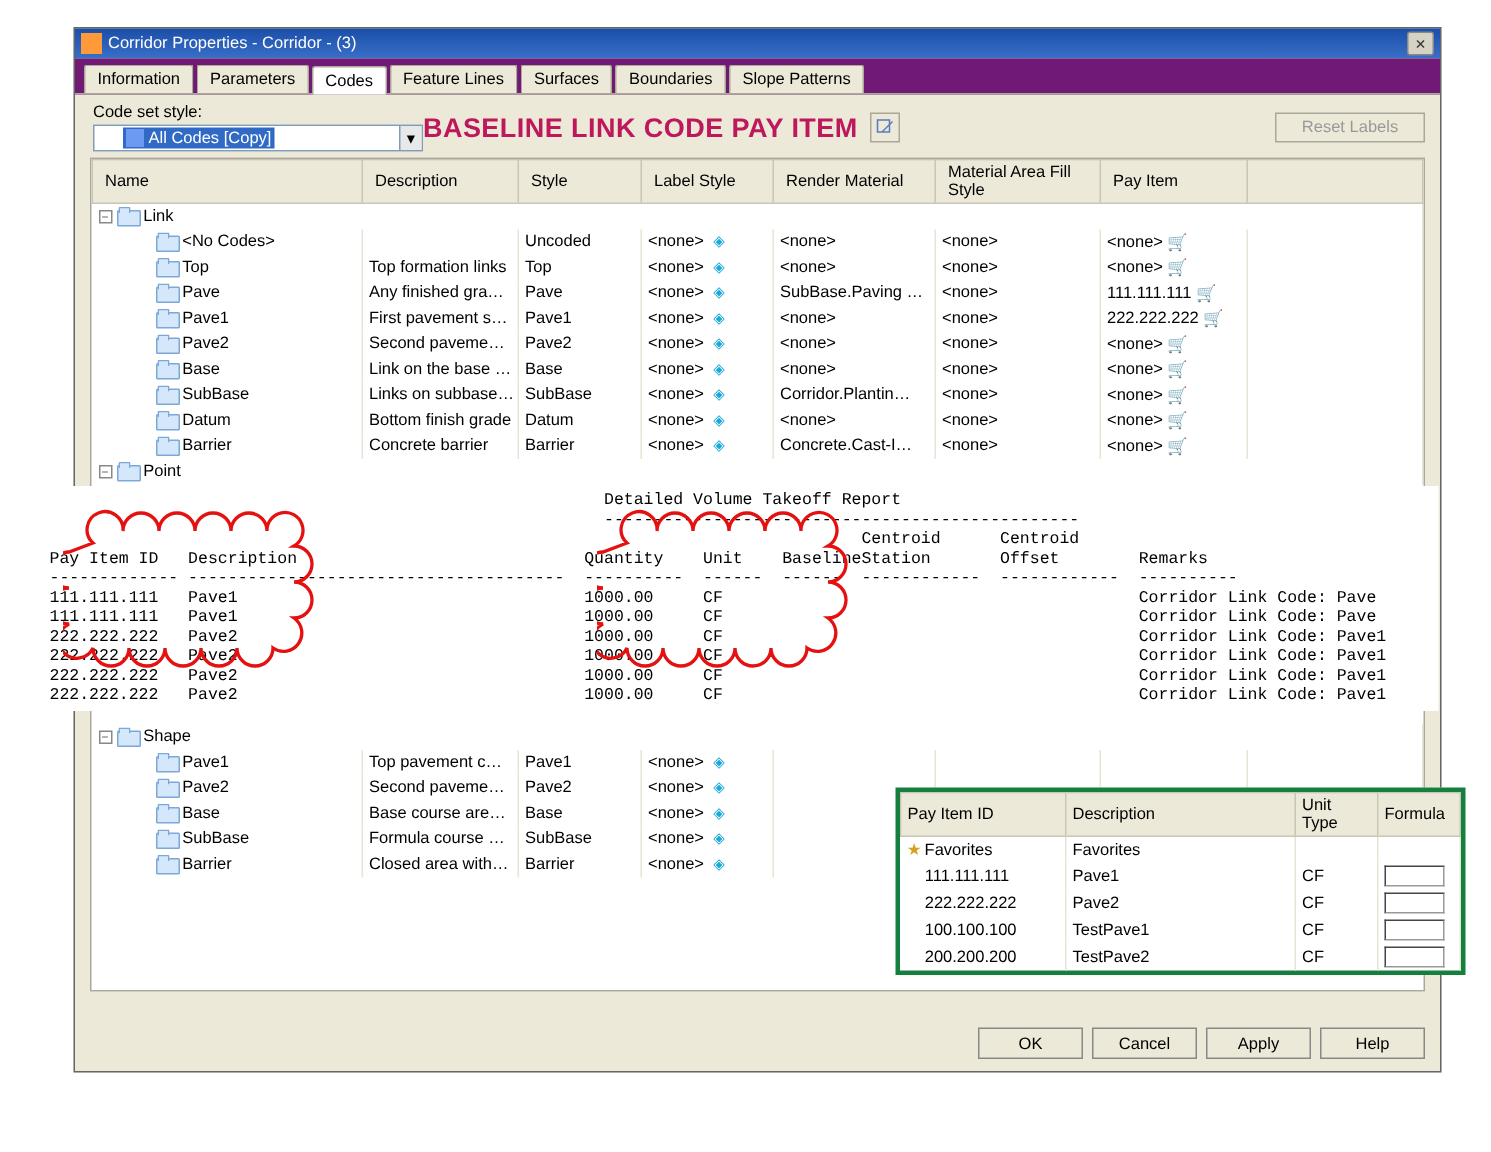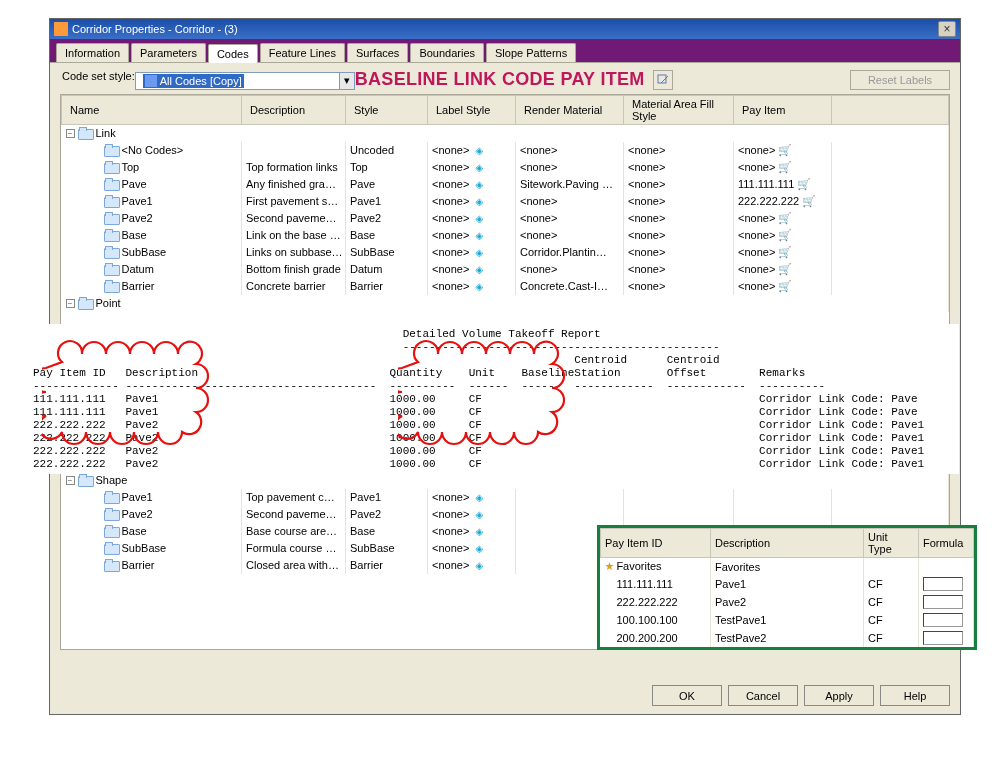--- a/index.html
+++ b/index.html
@@ -11,21 +11,21 @@
 .titlebar .title-text { flex: 1; }
 .titlebar .close-x { width: 18px; height: 16px; background: #d6d2c4; color:#333; text-align: center; line-height: 14px; font-family: Arial; font-size: 12px; border:1px solid #888; border-radius:2px; cursor: default; }
 
 .tabs { display: flex; padding: 4px 6px 0 6px; background: #701a75; border-bottom: 1px solid #aca899; }
 .tab { padding: 3px 8px; border: 1px solid #aca899; border-bottom: none; margin-right: 2px; background: #ece9d8; font-size: 11px; border-radius: 2px 2px 0 0; cursor: default; }
 .tab.active { background: #fff; position: relative; top: 1px; }
 
 .codesetrow { display: flex; align-items: center; padding: 6px 10px 4px 12px; }
 .codesetlabel { font-size: 11px; margin-right: 0; }
 .codeset-dd { display: flex; align-items: center; margin-top: 2px; }
-.codeset-select { width: 220px; height: 18px; border: 1px solid #7f9db9; background: #fff; display: flex; align-items: center; padding-left: 7px; }
+.codeset-select { width: 220px; height: 18px; border: 1px solid #7f9db9; background: #fff; display: flex; align-items: center; padding-left: 19px; }
 .codeset-select .blue-sel { background: #316ac5; color: #fff; padding: 0 2px; display: inline-flex; align-items: center; height: 14px; }
 .codeset-select .sel-icon { width: 12px; height: 12px; background: #6b9af0; margin-right: 3px; display:inline-block; }
 .codeset-select .dd-arrow { margin-left: auto; width: 15px; height: 100%; background: #e8e8e8; border-left: 1px solid #7f9db9; display:flex; align-items:center; justify-content:center; }
 .overlay-title { font-weight: bold; color: #be185d; font-size: 18px; font-family: Arial, sans-serif; letter-spacing: 0.3px; }
 .toolbtn { width: 20px; height: 20px; border: 1px solid #aca899; background: #ece9d8; margin-left: 8px; display:flex; align-items:center; justify-content:center; }
 .reset-btn { margin-left: auto; width: 100px; height: 20px; border: 1px solid #aca899; background: #ece9d8; color: #999; text-align: center; line-height: 18px; font-size: 11px; }
 
 .grid-wrap { margin: 0 10px; border: 1px solid #aca899; background: #fff; height: 556px; overflow: hidden; }
 table.grid { border-collapse: collapse; width: 100%; table-layout: fixed; }
 table.grid thead th { background: #ece9d8; border: 1px solid #c9c6b7; font-weight: normal; text-align: left; padding: 2px 8px; height: 18px; font-size: 11px; }
@@ -68,21 +68,21 @@
     <div class="tab">Information</div>
     <div class="tab">Parameters</div>
     <div class="tab active">Codes</div>
     <div class="tab">Feature Lines</div>
     <div class="tab">Surfaces</div>
     <div class="tab">Boundaries</div>
     <div class="tab">Slope Patterns</div>
   </div>
 
   <div class="codesetrow">
-    <div style="display:flex;flex-direction:row">
+    <div style="display:flex;flex-direction:column">
       <span class="codesetlabel">Code set style:</span>
       <div class="codeset-dd">
         <div class="codeset-select">
           <span class="blue-sel">
               <span class="sel-icon"></span>
               <span>All Codes [Copy]</span>
             </span>
           <span class="dd-arrow">▾</span>
         </div>
       </div>
@@ -167,21 +167,21 @@
             <td>
               <div class="tree-cell">
                 <span class="indent" style="width:38px"></span>
                 <span class="folder"></span>
                 <span>Pave</span>
               </div>
             </td>
             <td>Any finished gra…</td>
             <td>Pave</td>
             <td><span>&lt;none&gt;</span> <span class="small-ico ico-cyan">◈</span></td>
-            <td><span>Sitework.Paving …</span></td>
+            <td><span>SubBase.Paving …</span></td>
             <td>&lt;none&gt;</td>
             <td><span>111.111.111</span> <span class="small-ico ico-cart">🛒</span></td>
             <td></td>
           </tr>
           <tr>
             <td>
               <div class="tree-cell">
                 <span class="indent" style="width:38px"></span>
                 <span class="folder"></span>
                 <span>Pave1</span>

